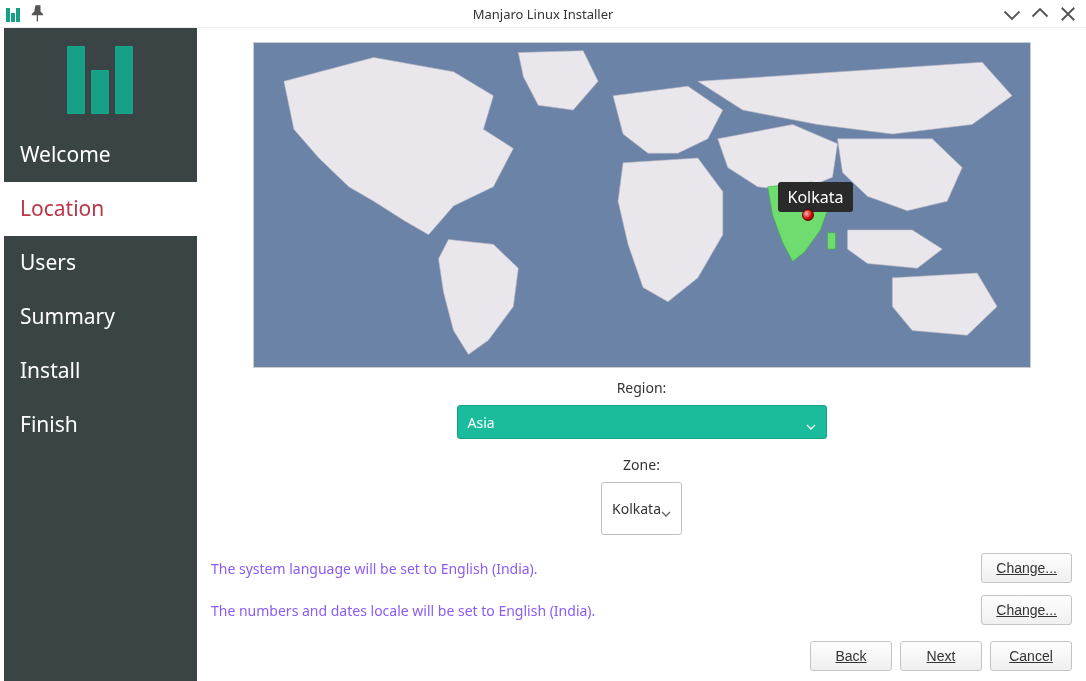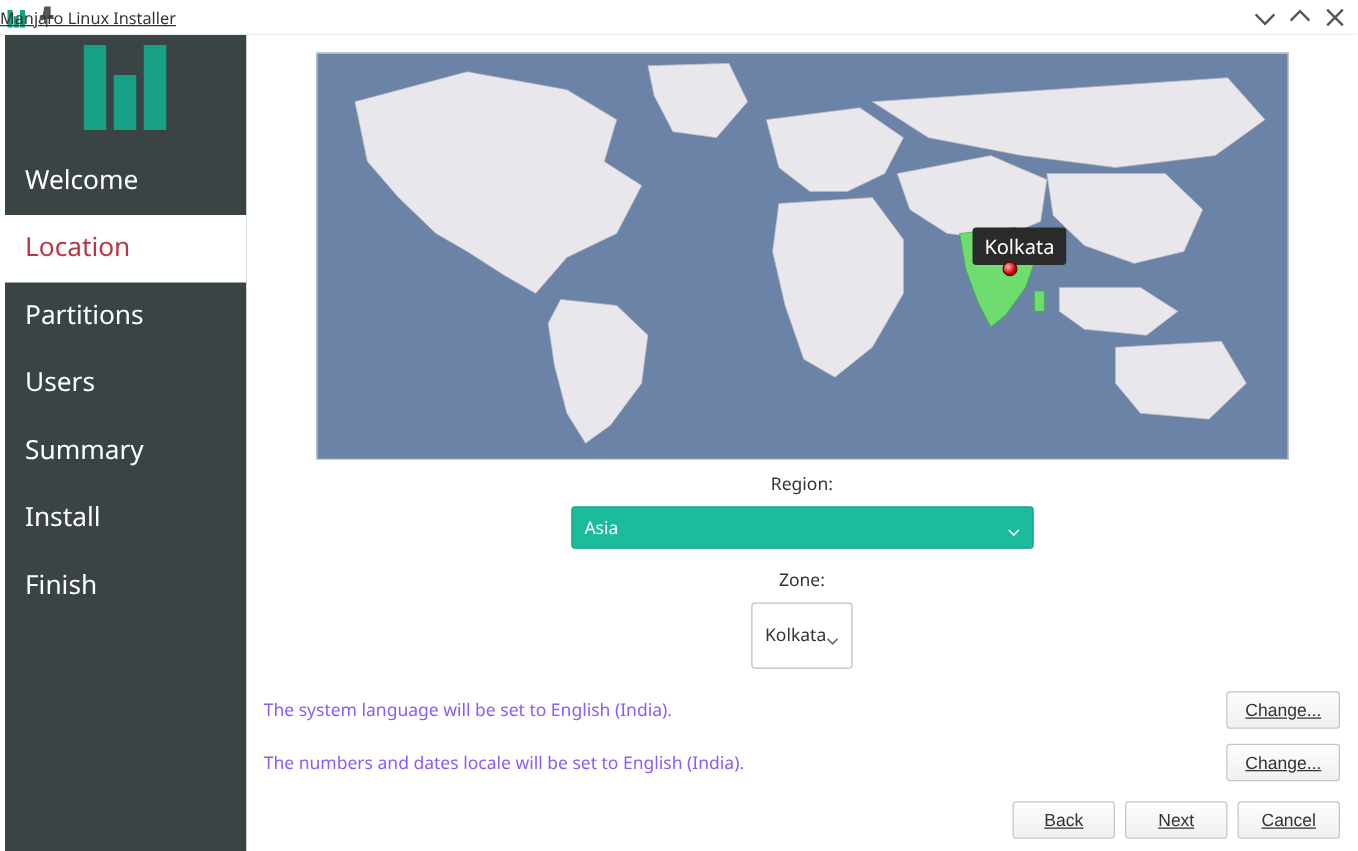--- a/index.html
+++ b/index.html
@@ -24,25 +24,24 @@
   }
   .titlebar-left {
     display: flex;
     align-items: center;
     gap: 6px;
     padding-left: 6px;
   }
   .titlebar-title {
     position: absolute;
     left: 0; right: 0;
-    text-align: left;
+    text-align: center;
     font-size: 13px;
     color: #333;
     pointer-events: none;
-    text-decoration: underline;
   }
   .titlebar-right {
     margin-left: auto;
     display: flex;
     align-items: center;
     gap: 8px;
     padding-right: 8px;
   }
   .win-btn {
     width: 20px; height: 20px;
@@ -64,21 +63,21 @@
     flex: 1;
     display: flex;
     min-height: 0;
   }
   .sidebar {
     width: 193px;
     background: #3a4445;
     color: #fff;
     display: flex;
     flex-direction: column;
-    padding-top: 6px;
+    padding-top: 16px;
     margin-left: 4px;
     margin-bottom: 0;
   }
   .logo-box {
     display: flex;
     justify-content: center;
     padding: 2px 0 14px 0;
   }
   .app-icon-lg {
     width: 68px; height: 68px;
@@ -246,21 +245,20 @@
   <div class="sidebar">
     <div class="logo-box">
       <div class="app-icon-lg">
         <span></span>
           <span></span>
           <span></span>
       </div>
     </div>
     <div class="step">Welcome</div>
     <div class="step active">Location</div>
-    <div class="step">Partitions</div>
     <div class="step">Users</div>
     <div class="step">Summary</div>
     <div class="step">Install</div>
     <div class="step">Finish</div>
   </div>
 
   <div class="main">
 
     <div class="map-box">
       <svg viewBox="0 0 778 338" preserveAspectRatio="none">

